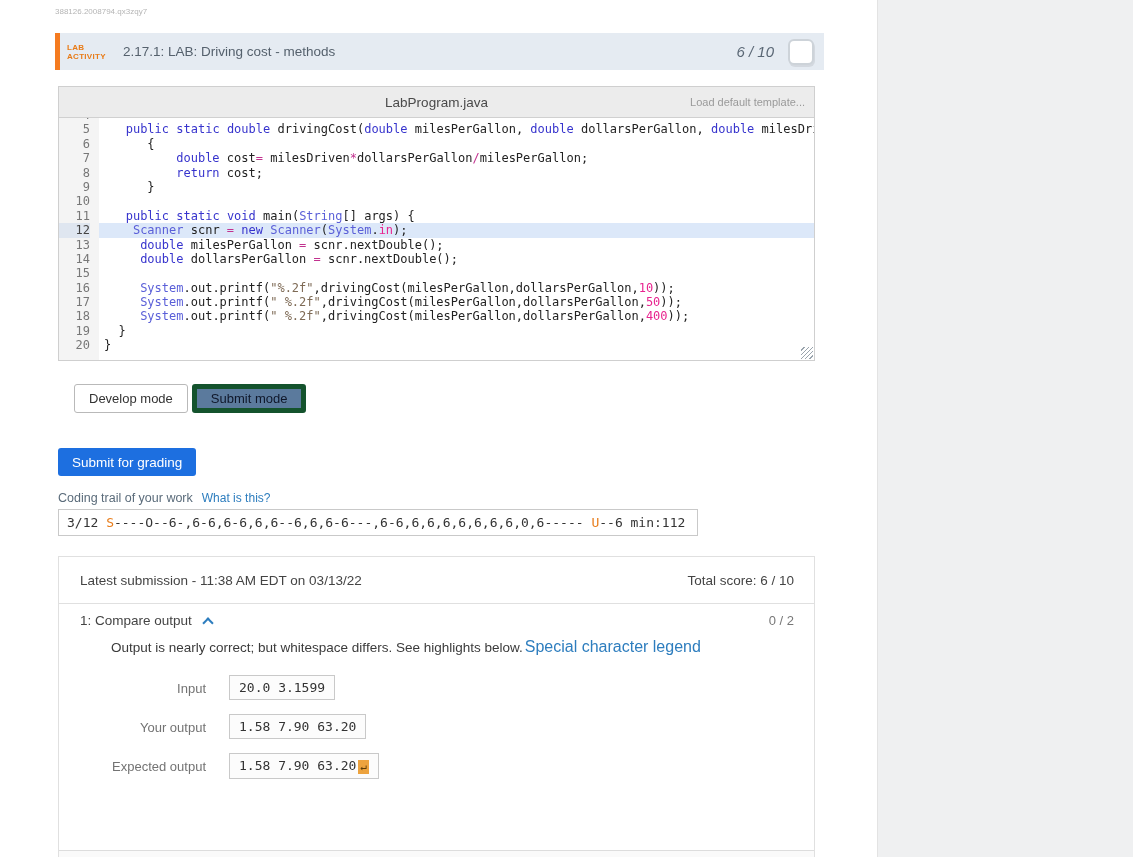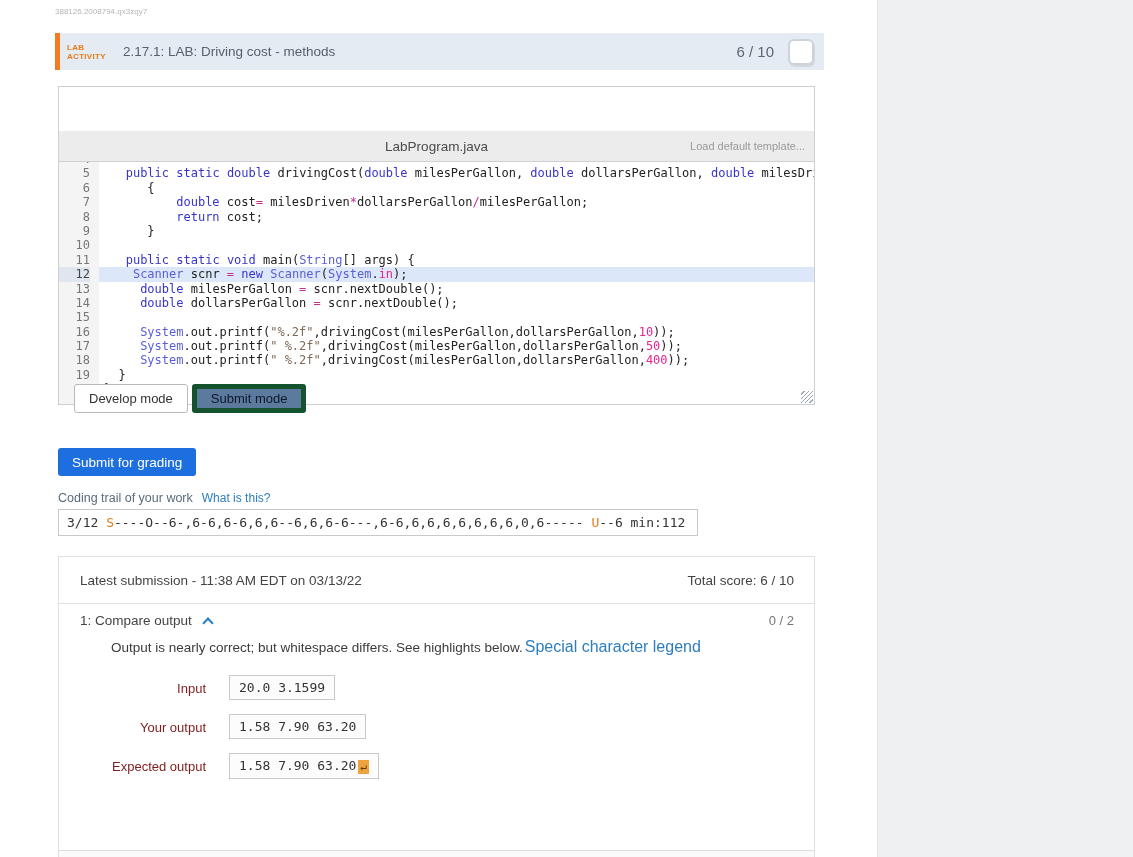--- a/index.html
+++ b/index.html
@@ -28,36 +28,36 @@
     background:#e5ebf2; border-left:5px solid #f57b20;
     display:flex; align-items:center;
   }
   .lab-badge {
     margin-left:7px; width:42px;
     font-size:8px; font-weight:bold; color:#e87b17; line-height:9px;
     letter-spacing:.3px;
   }
   .lab-title { margin-left:14px; font-size:13.5px; color:#55616d; }
   .lab-spacer { flex:1; }
-  .lab-score { font-size:15px; color:#5a6775; }
+  .lab-score { font-size:15px; color:#5a6775;font-style:italic; }
   .complete-box {
     width:26px; height:26px; margin:0 10px 0 14px;
     border:2px solid #cdd3d9; border-radius:6px; background:#fff;
     box-shadow:1px 2px 0 rgba(0,0,0,0.08);
     cursor:pointer;
   }
 
   
   .editor-card {
     position:absolute; left:58px; top:86px; width:757px;
     border:1px solid #cfcfcf; background:#fff;
   }
   .editor-header {
     height:31px; background:#ececec; border-bottom:1px solid #d0d0d0;
-    display:flex; align-items:center; justify-content:center; position:relative;margin-top:44px;
+    display:flex; align-items:center; justify-content:center; position:relative;
   }
   .editor-filename { font-size:13.5px; color:#4a4a4a; }
   .load-template-link {
     position:absolute; right:9px; top:9px;
     font-size:11px; color:#9a9a9a; cursor:pointer;
   }
   .code-area {
     position:relative; height:242px; overflow:hidden;
     display:flex;
     font-family:"DejaVu Sans Mono", monospace; font-size:12px; line-height:14.4px;
@@ -144,21 +144,21 @@
     transform:rotate(45deg); margin:4px 0 0 12px; cursor:pointer;
   }
   .test-score { margin-left:auto; font-size:13px; color:#777; }
   .test-message {
     padding:4px 20px 12px 52px; font-size:13.5px; color:#3b3b3b;
     display:flex; align-items:baseline;
   }
   .legend-link { font-size:16px; color:#2d7dbe; margin-left:2px; cursor:pointer; white-space:nowrap; }
   .io-row { display:flex; align-items:flex-start; padding:7px 0; }
   .io-label {
-    width:147px; text-align:right; font-size:13px; color:#7f1d1d; padding-top:6px; flex:none;
+    width:147px; text-align:right; font-size:13px; color:#737373; padding-top:6px; flex:none;
   }
   .io-box {
     margin-left:23px; border:1px solid #c9c9c9; background:#fcfcfc;
     padding:4px 9px; font-family:"DejaVu Sans Mono", monospace; font-size:13px;
     color:#333; white-space:pre;
   }
   .ws-mark {
     display:inline-block; background:#eda33e; color:#5d3c08;
     font-size:11px; padding:0 2px; margin-left:2px; line-height:14px;
   }

